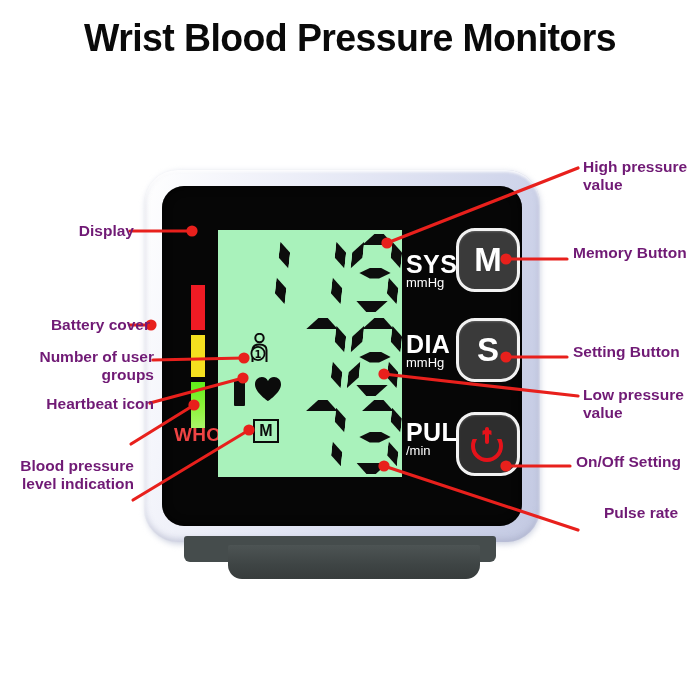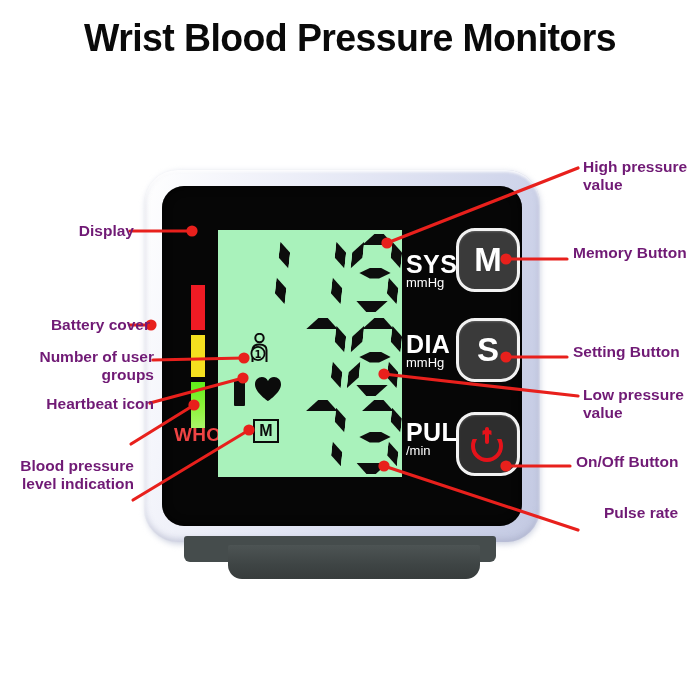--- a/index.html
+++ b/index.html
@@ -333,16 +333,16 @@
   <div class="ann-label left" style="left:2px; top:395px; width:152px;">Heartbeat icon</div>
   <div class="ann-label left" style="left:0px; top:435px; width:134px;margin-top:22px;">Blood pressure
 level indication</div>
 
   <div class="ann-label right" style="left:583px; top:158px; width:118px;">High pressure
 value</div>
   <div class="ann-label right" style="left:573px; top:244px; width:126px;">Memory Button</div>
   <div class="ann-label right" style="left:573px; top:343px; width:126px;">Setting Button</div>
   <div class="ann-label right" style="left:583px; top:386px; width:112px;">Low pressure
 value</div>
-  <div class="ann-label right" style="left:576px; top:453px; width:124px;">On/Off Button</div>
+  <div class="ann-label right" style="left:576px; top:453px; width:124px;">On/Off Setting</div>
   <div class="ann-label right" style="left:583px; top:504px; width:110px;margin-left:21px;">Pulse rate</div>
 
 </div>
 
 </body></html>

